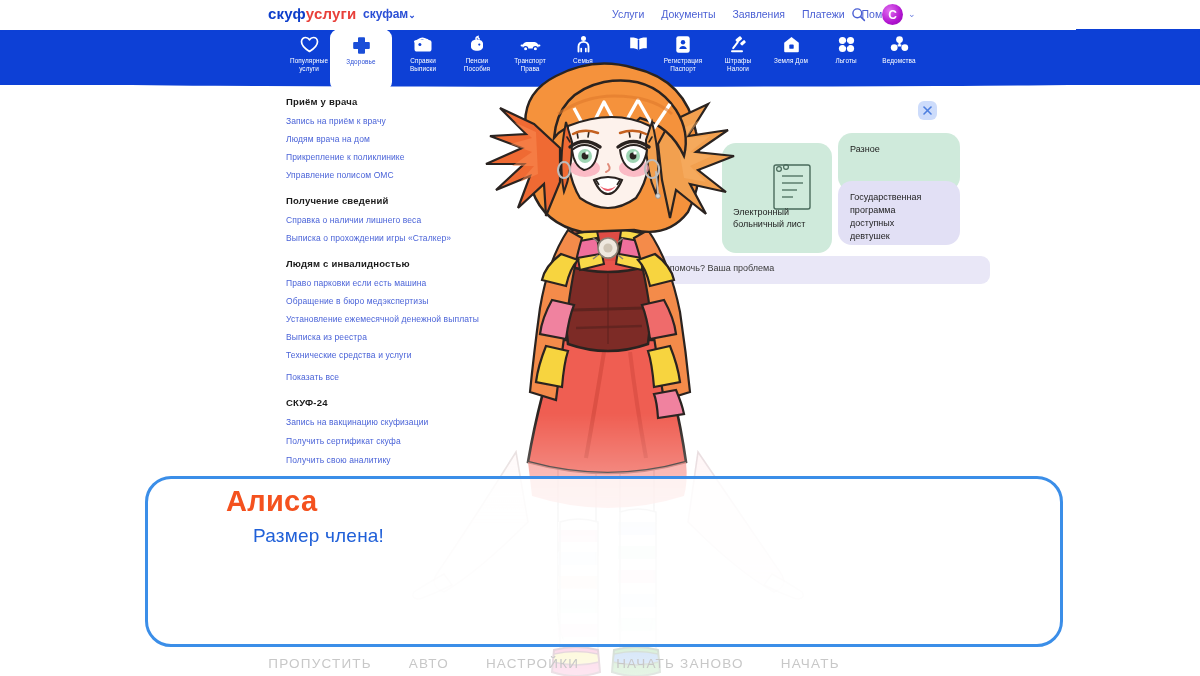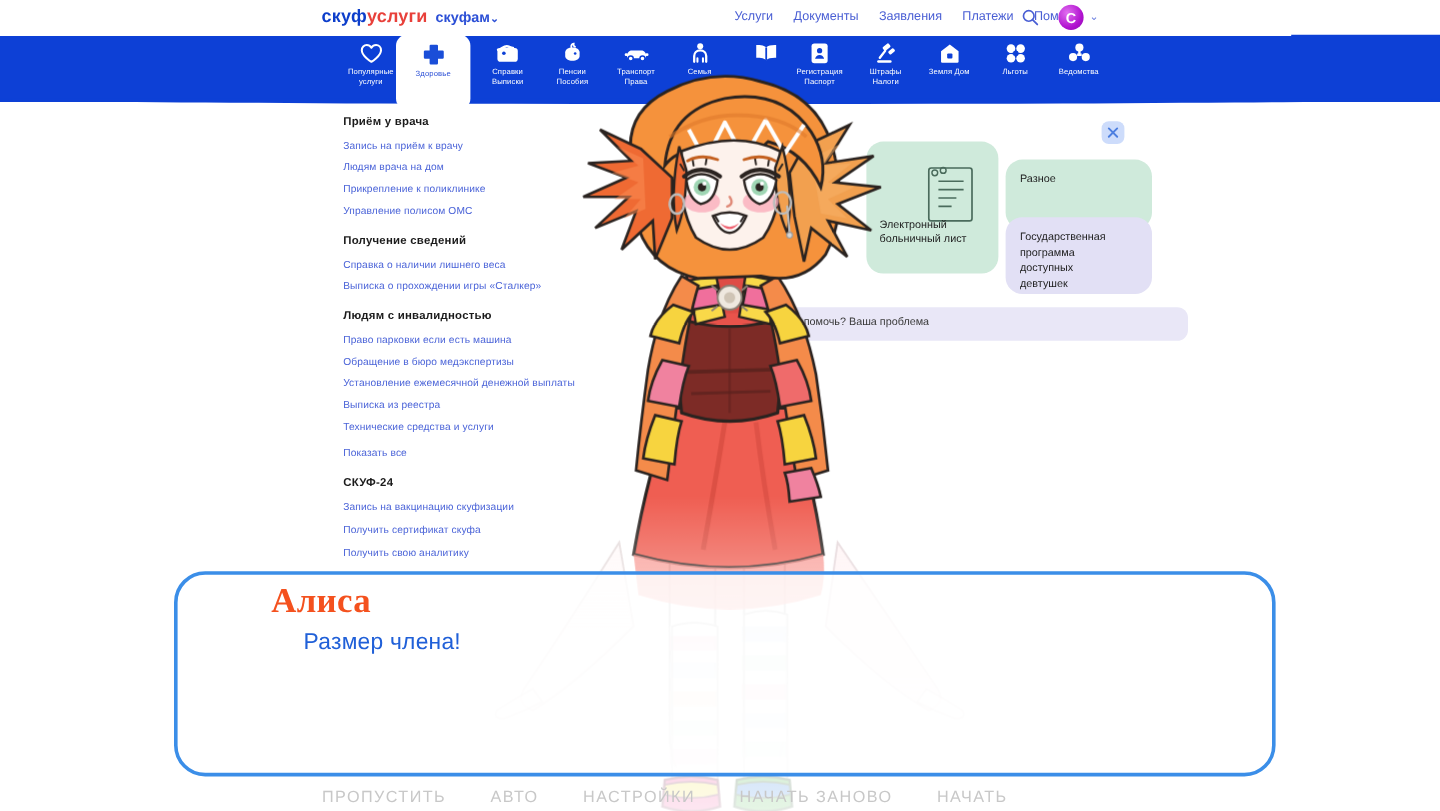--- a/index.html
+++ b/index.html
@@ -149,21 +149,21 @@
 
   
   .dialog{
     position:absolute; left:145px; top:476px; width:918px; height:171px;
     border:3px solid #3b8ee8; border-radius:26px;
     background:rgba(255,255,255,.80);
     z-index:40;
   }
   .dlg-name{
     position:absolute; left:78px; top:6px;
-    font-size:29px; font-weight:bold; color:#f4511e; letter-spacing:.3px;font-family:Liberation Serif, serif;
+    font-size:29px; font-weight:bold; color:#f4511e; letter-spacing:.3px;
   }
   .dlg-text{
     position:absolute; left:105px; top:46px;
     font-size:19px; color:#2060d8; letter-spacing:.2px;
   }
 
   
   .bottom{
     position:absolute; left:0; top:650px; width:1108px; height:26px; z-index:45;
     display:flex; justify-content:center; align-items:center; gap:37px;
@@ -376,21 +376,21 @@
     </div>
 
     <div class="grp">
       <h4>СКУФ-24</h4>
       <a href="#" class="loose">Запись на вакцинацию скуфизации</a>
       <a href="#" class="loose">Получить сертификат скуфа</a>
       <a href="#" class="loose">Получить свою аналитику</a>
     </div>
   </div>
 
-  <div class="card card-green" style="left:722px; top:118px; width:110px; height:110px;">
+  <div class="card card-green" style="left:722px; top:143px; width:110px; height:110px;">
     <span class="doc">
       <svg width="58" height="58" viewBox="0 0 58 58">
         <rect x="10" y="6" width="36" height="44" rx="2" fill="#cfeadb" stroke="#4a6b5c" stroke-width="1.4"></rect>
         <line x1="18" y1="17" x2="39" y2="17" stroke="#4a6b5c" stroke-width="1.3"></line>
         <line x1="18" y1="24" x2="39" y2="24" stroke="#4a6b5c" stroke-width="1.3"></line>
         <line x1="18" y1="31" x2="33" y2="31" stroke="#4a6b5c" stroke-width="1.3"></line>
         <line x1="18" y1="38" x2="29" y2="38" stroke="#4a6b5c" stroke-width="1.3"></line>
         <circle cx="15" cy="10" r="2.4" fill="none" stroke="#4a6b5c" stroke-width="1.2"></circle>
         <circle cx="22" cy="8" r="2.4" fill="none" stroke="#4a6b5c" stroke-width="1.2"></circle>
       </svg>

